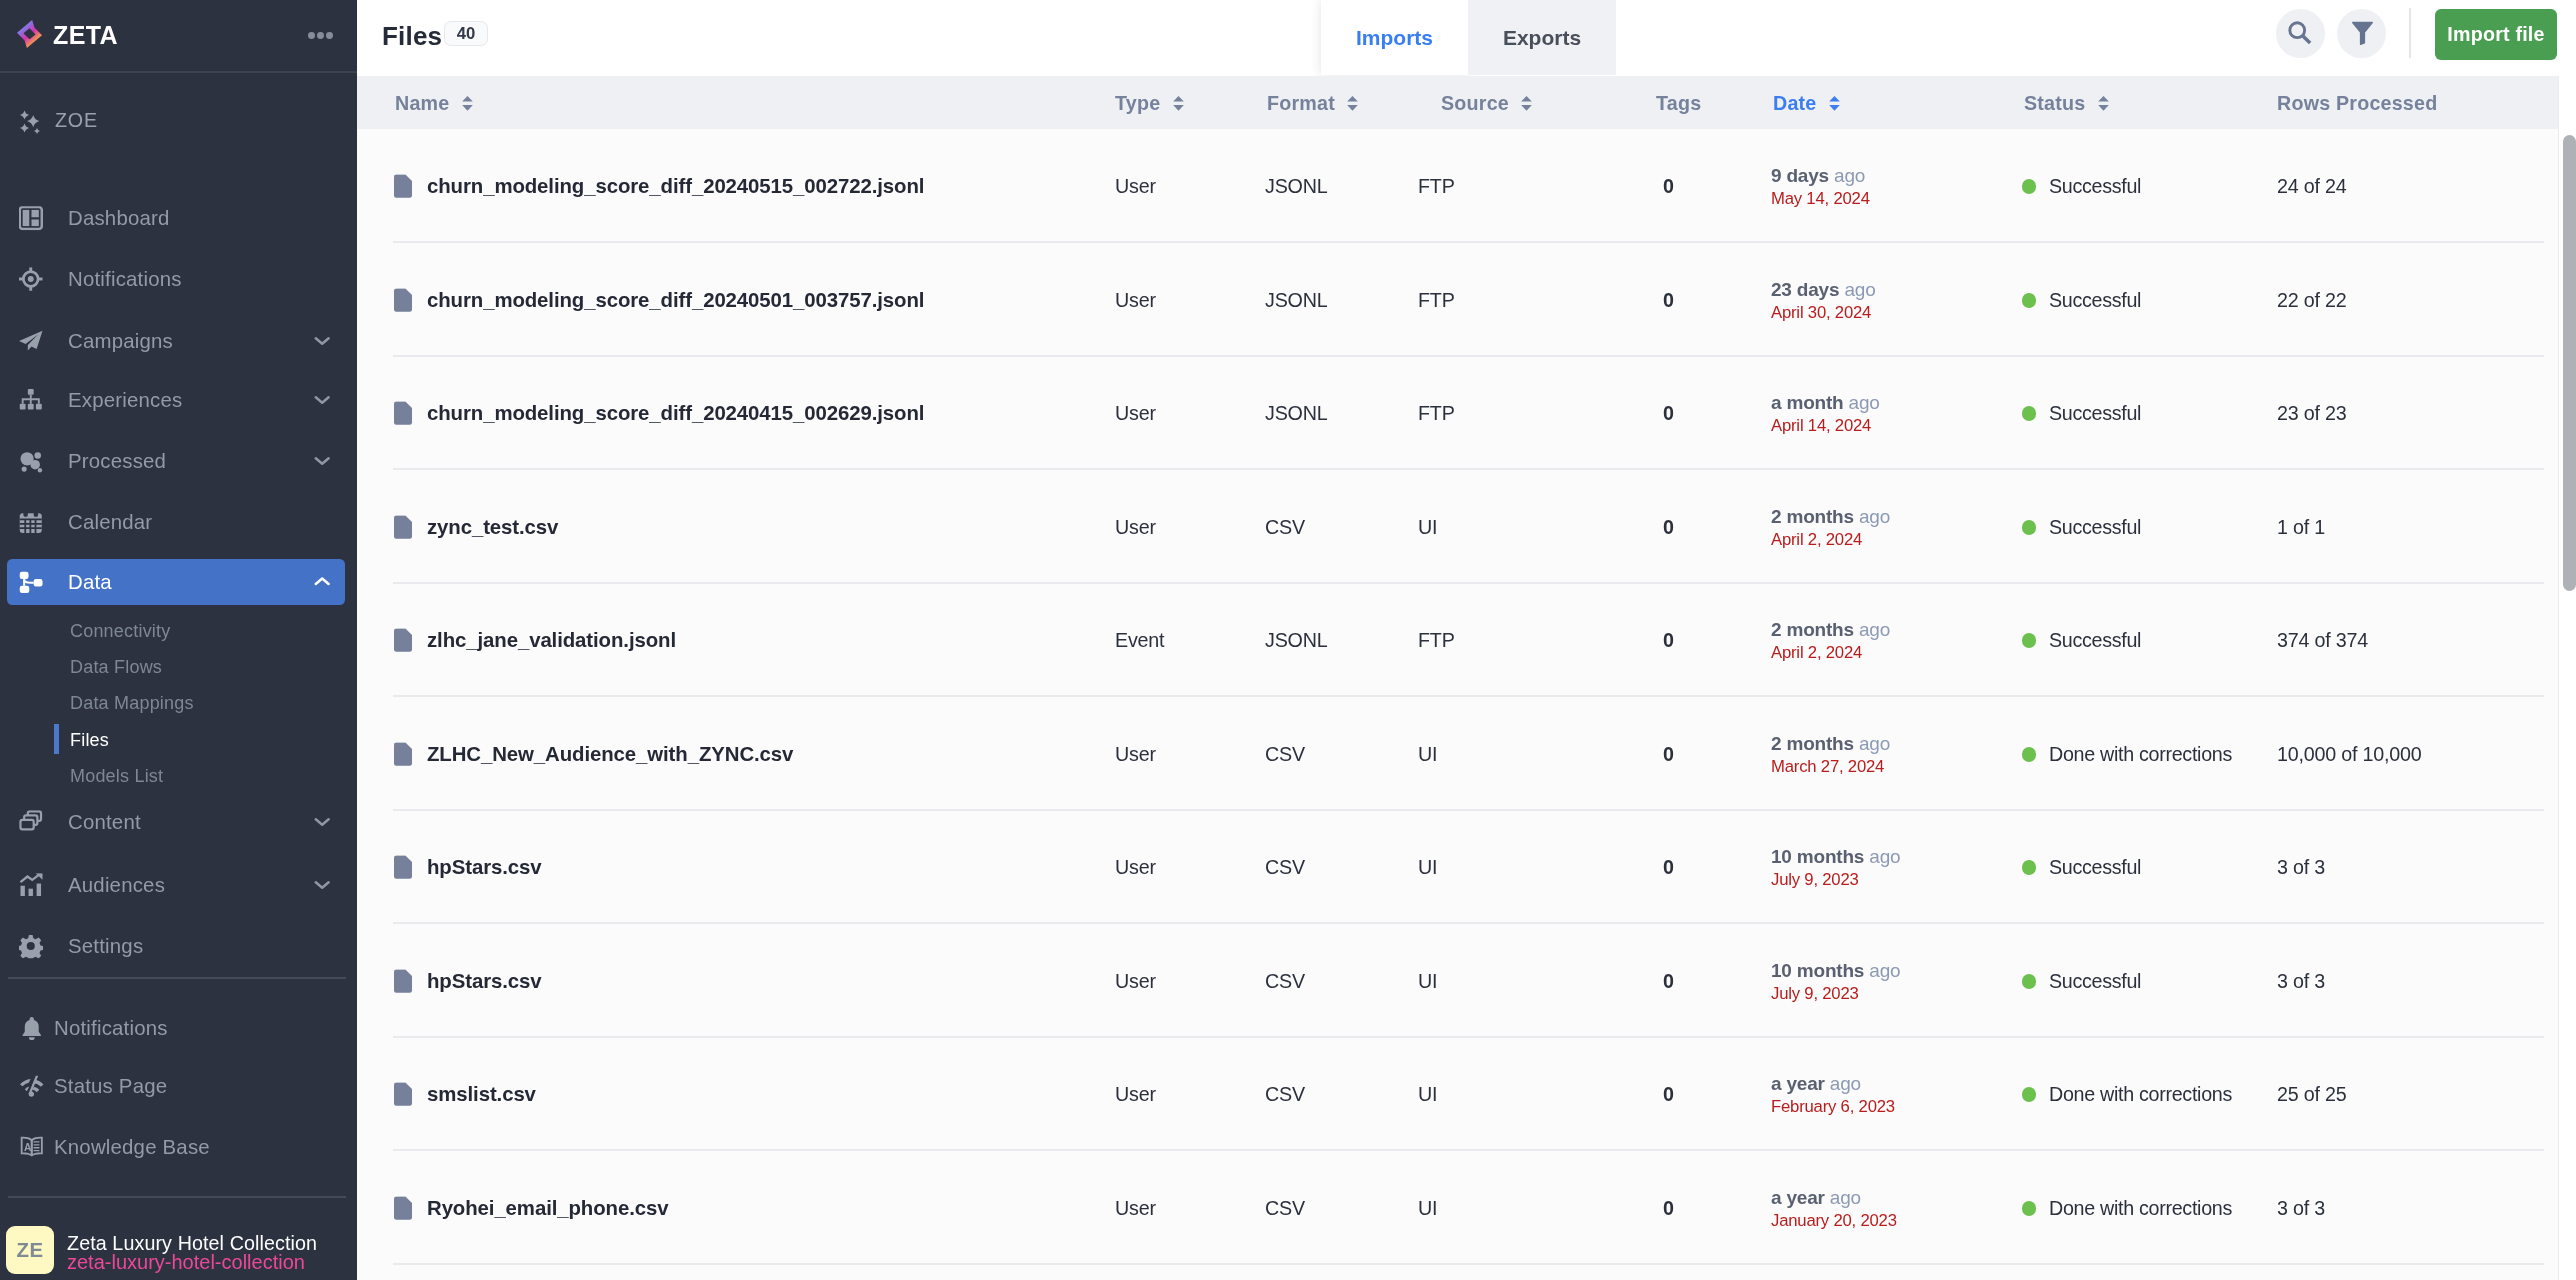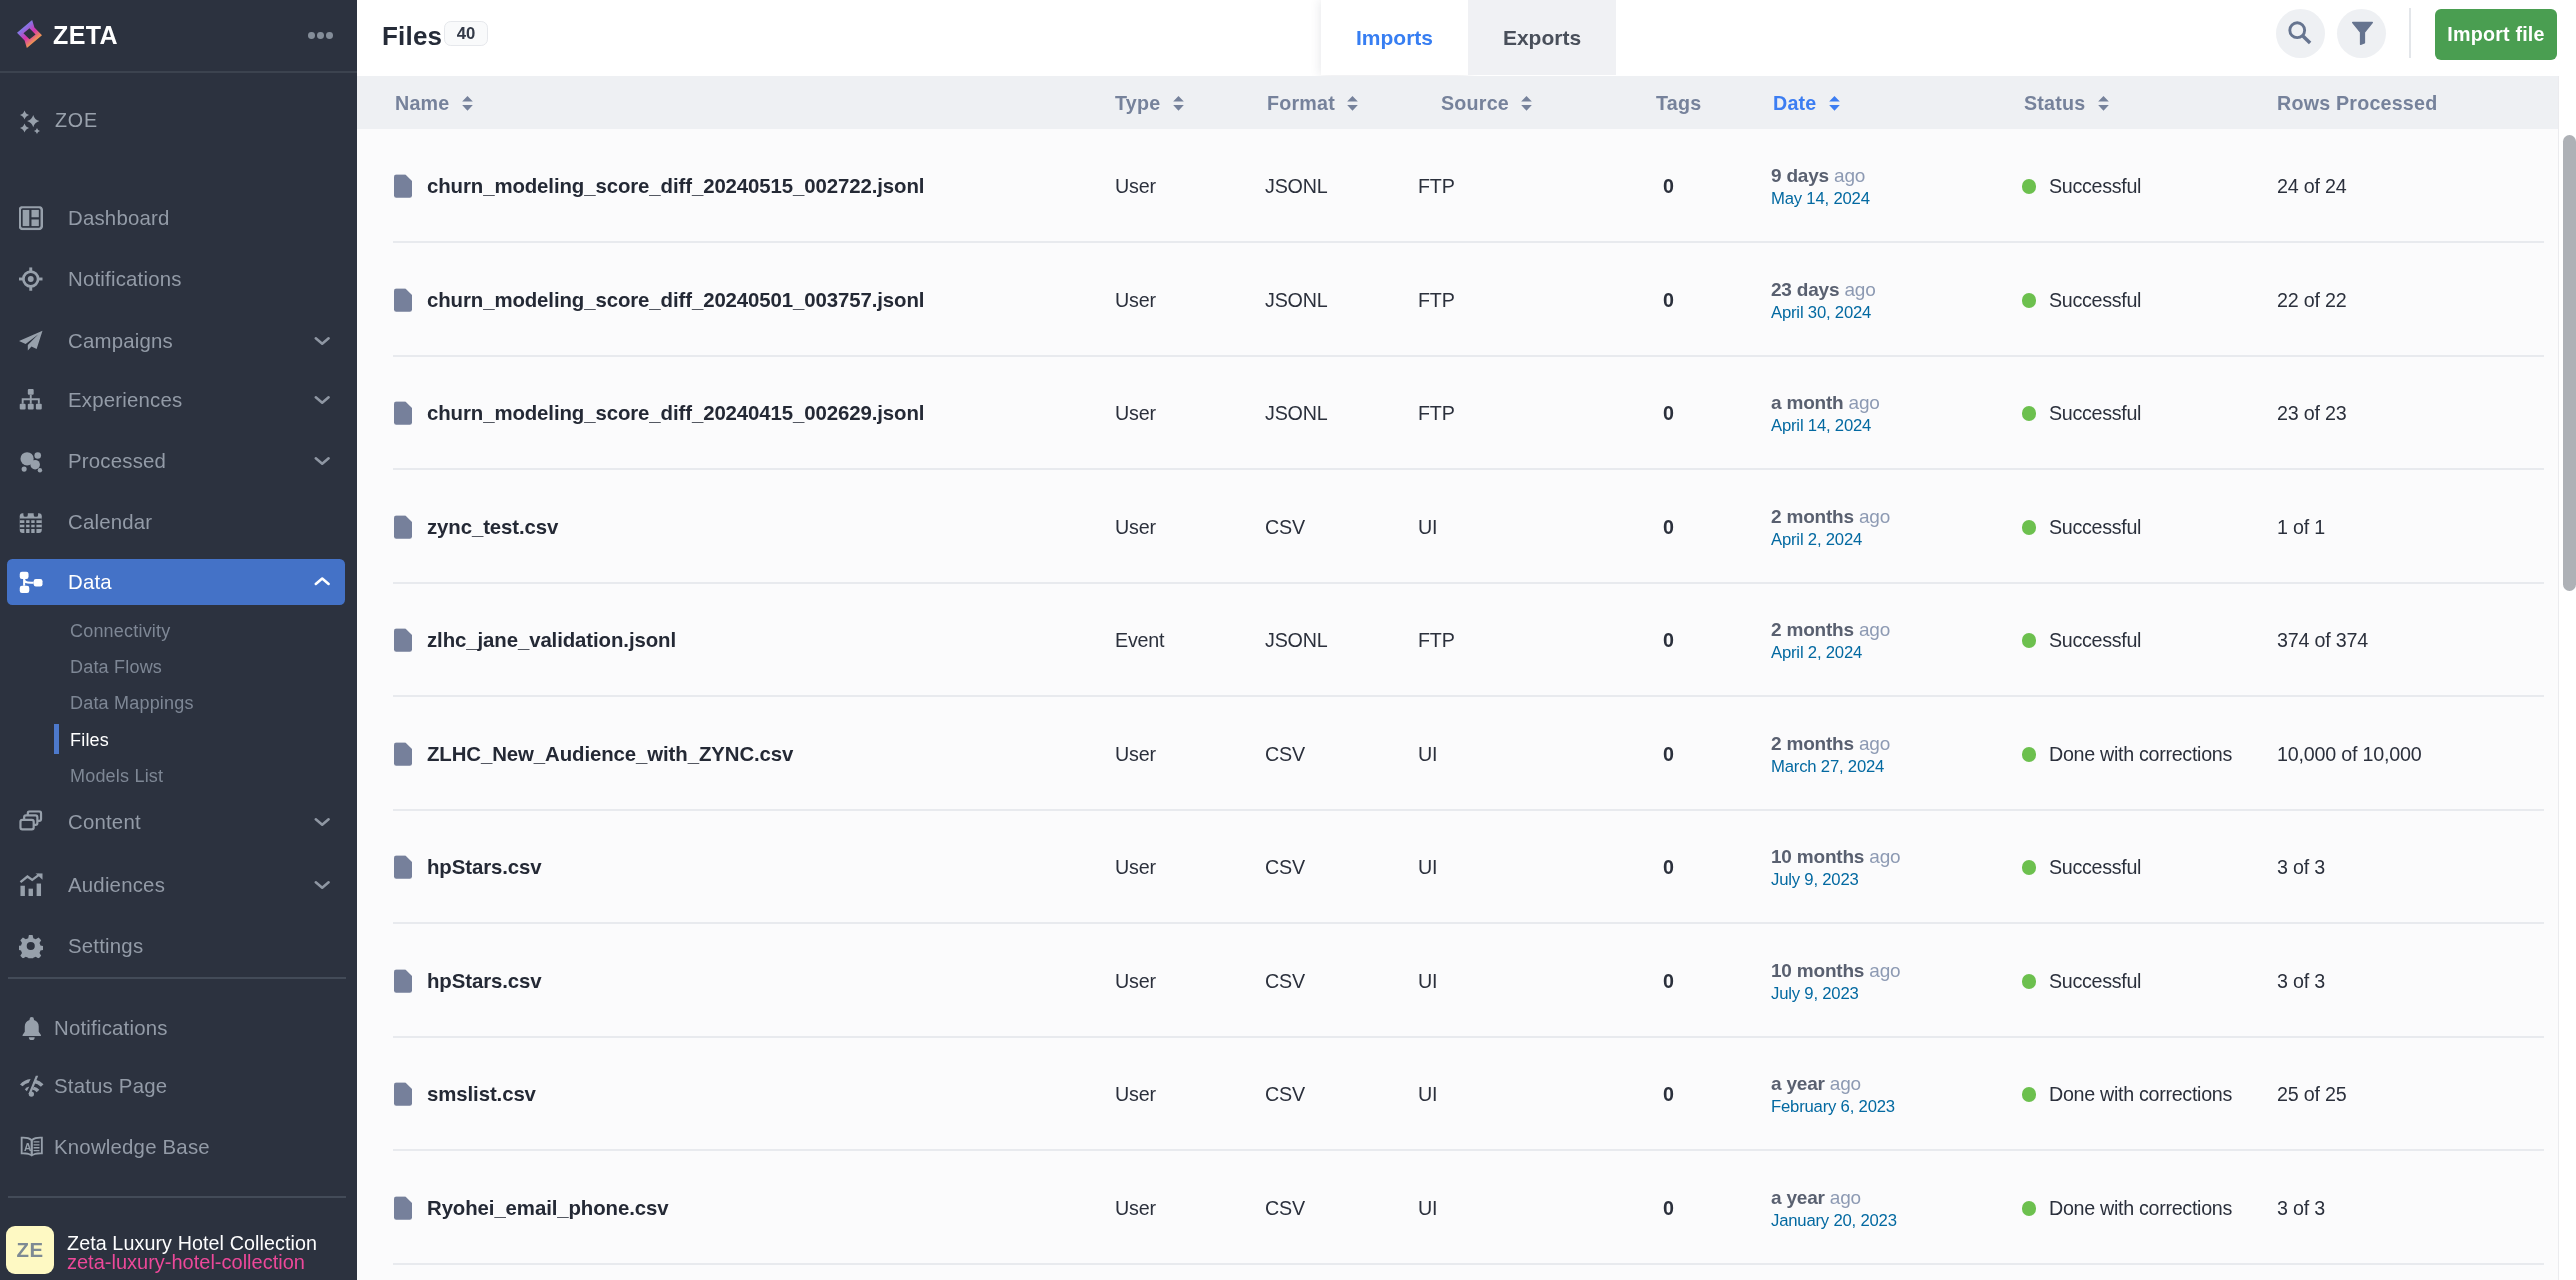--- a/index.html
+++ b/index.html
@@ -22,21 +22,21 @@
 .hlbl svg { margin-left:11.4px; }
 #rows { position:absolute; left:0; top:129px; width:2201px; height:1151px; background:#fbfbfc; }
 .row { position:absolute; left:0; width:2201px; height:114px; }
 .rdiv { position:absolute; left:36px; width:2151px; height:1.5px; background:#e8eaee; }
 .cell { position:absolute; top:50%; transform:translateY(-50%); font-size:19.7px; color:#2b303c; letter-spacing:-0.2px; white-space:nowrap; }
 .fname { position:absolute; top:50%; transform:translateY(-50%); font-size:20.4px; font-weight:700; color:#242935; letter-spacing:-0.1px; white-space:nowrap; }
 .ficon { position:absolute; left:37px; top:50%; transform:translateY(-50%); width:18px; height:23.5px; }
 .datebox { position:absolute; left:1414px; top:50%; transform:translateY(-50%); }
 .d1 { font-size:19px; line-height:23px; font-weight:700; color:#596070; letter-spacing:-0.2px; white-space:nowrap; }
 .d1 span { font-weight:400; color:#8d9ab3; }
-.d2 { font-size:16.7px; line-height:19.7px; color:#0369a1; margin-top:1.5px; letter-spacing:-0.2px; white-space:nowrap; }
+.d2 { font-size:16.7px; line-height:19.7px; color:#b91c1c; margin-top:1.5px; letter-spacing:-0.2px; white-space:nowrap; }
 .sdot { position:absolute; left:1665px; top:50%; margin-top:-6.8px; width:14.4px; height:14.4px; border-radius:50%; background:#6cc04e; }
 .stxt { position:absolute; left:1692px; top:50%; transform:translateY(-50%); font-size:19.7px; color:#2b303c; letter-spacing:-0.3px; white-space:nowrap; }
 
 
 #sbtrack { position:absolute; left:2201px; top:76px; width:19px; height:1204px; background:#fff; border-left:1.5px solid #ebebee; }
 #sbthumb { position:absolute; left:2206px; top:135px; width:13px; height:456px; border-radius:6.8px; background:#aeb1b6; }
 
 
 .tab { position:absolute; top:0; height:75px; display:flex; align-items:center; justify-content:center; font-size:21px; font-weight:700; }
 .cbtn { position:absolute; top:9px; width:49px; height:49px; border-radius:50%; background:#eef0f3; }

